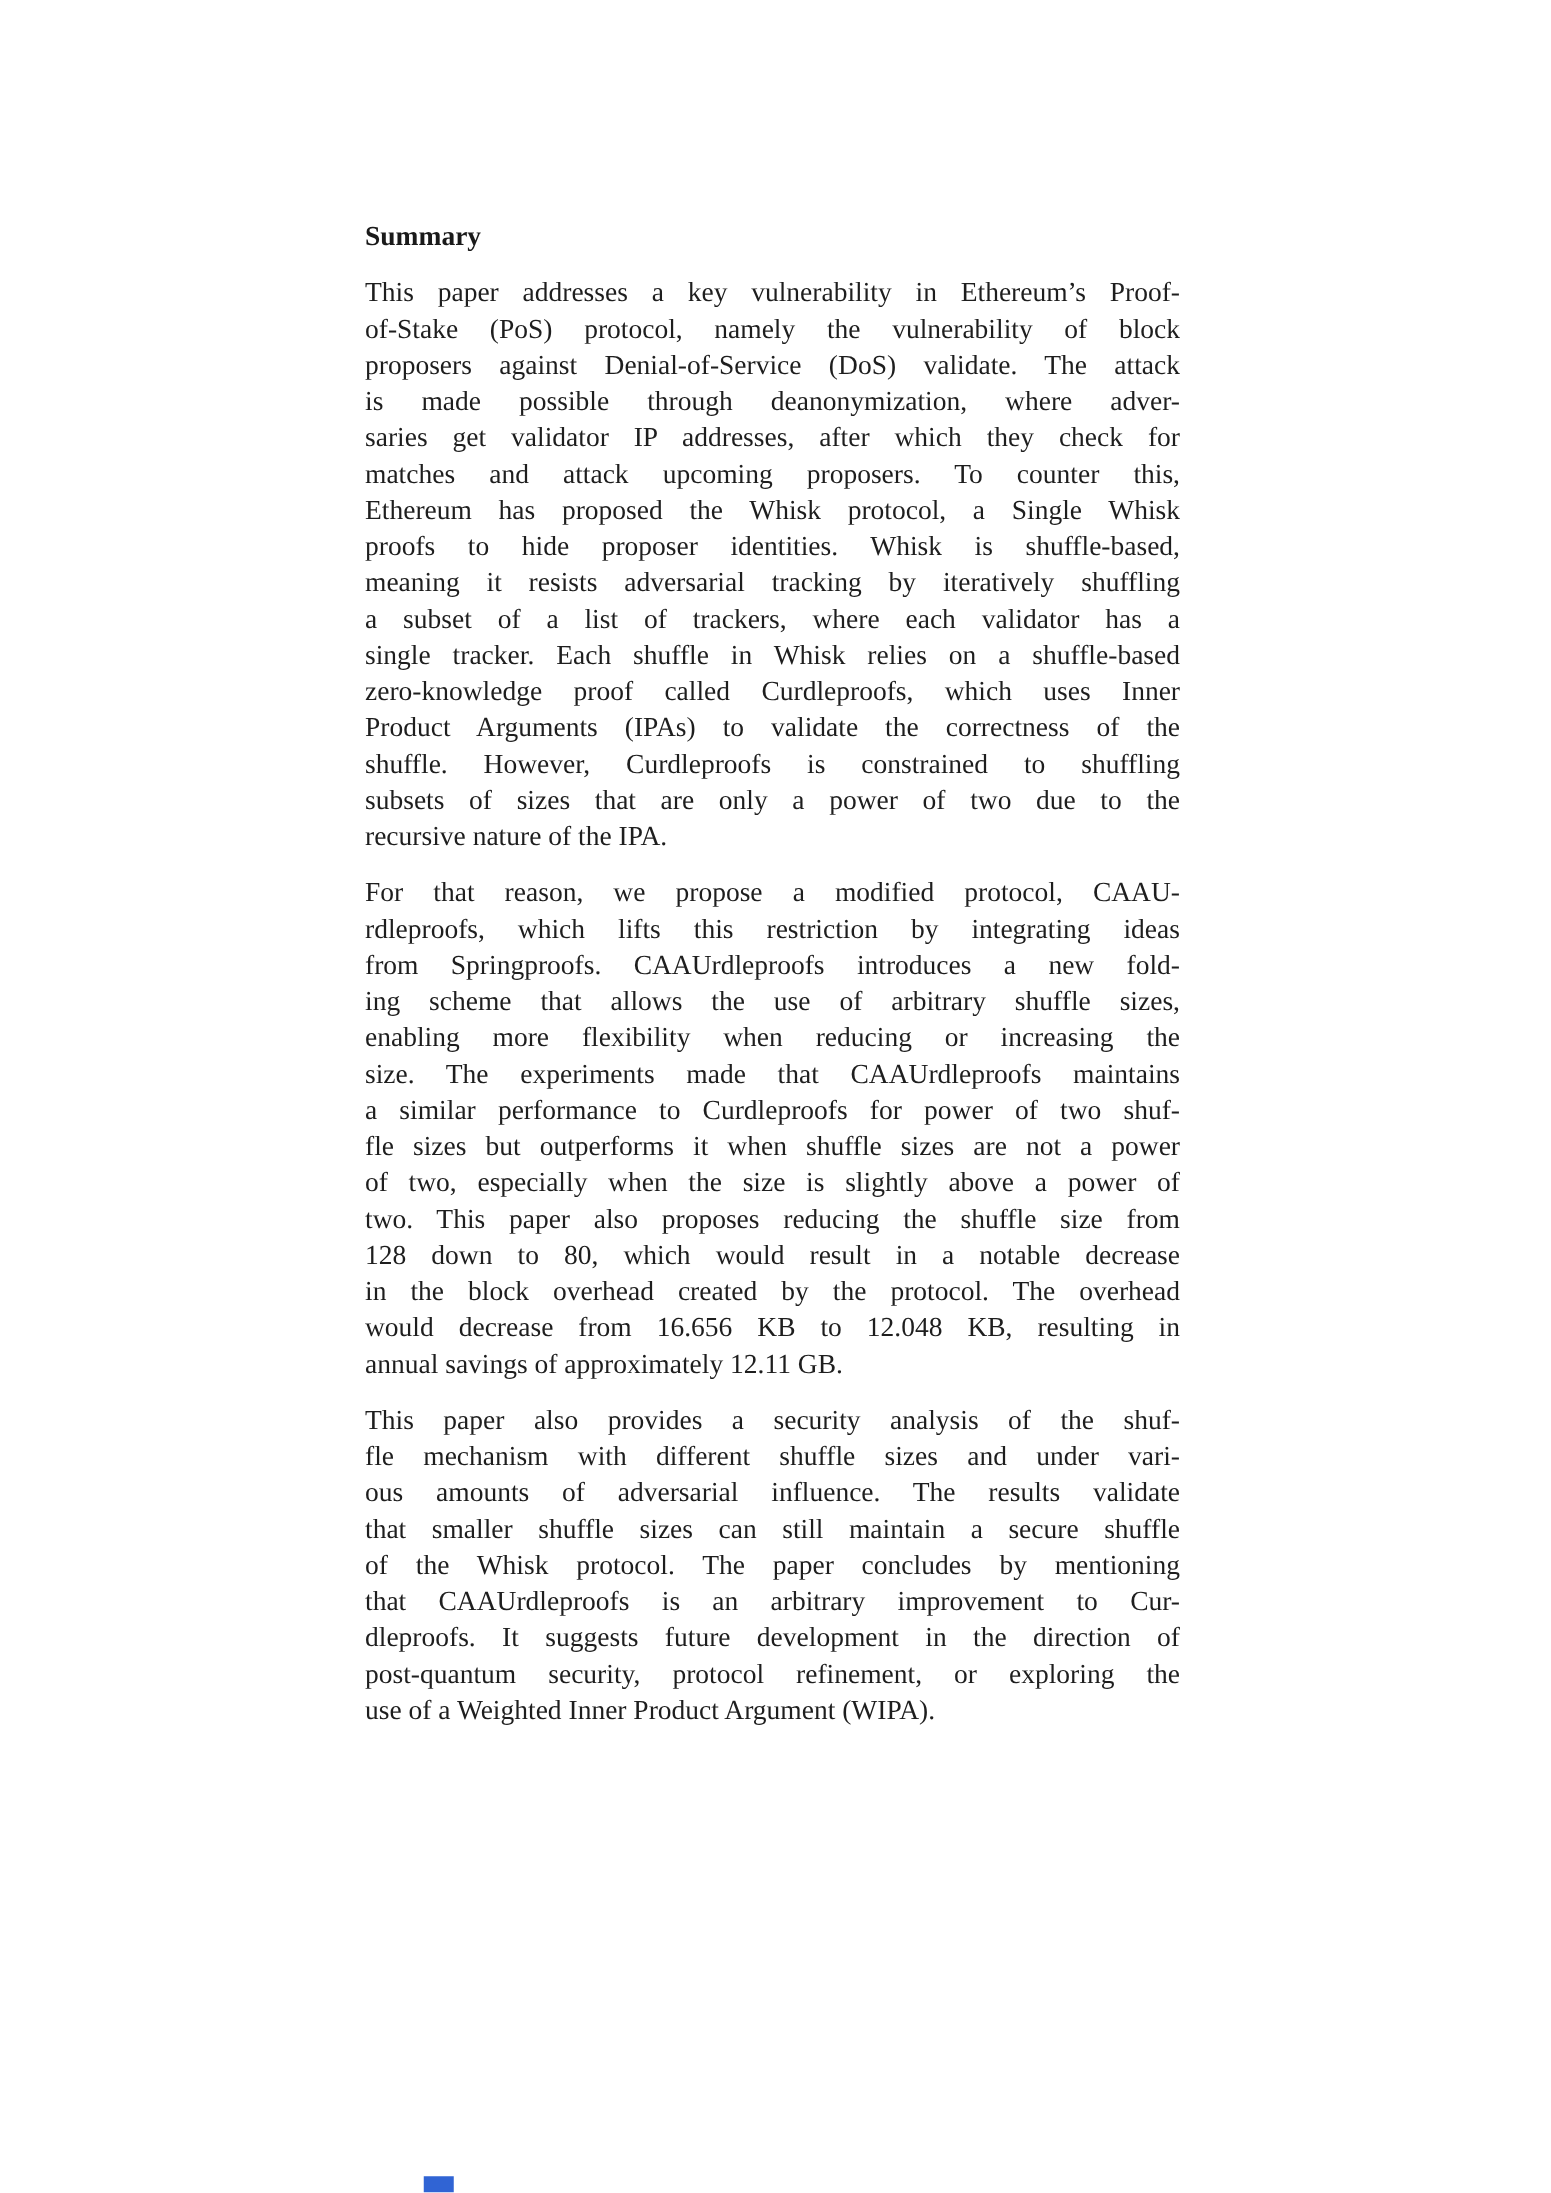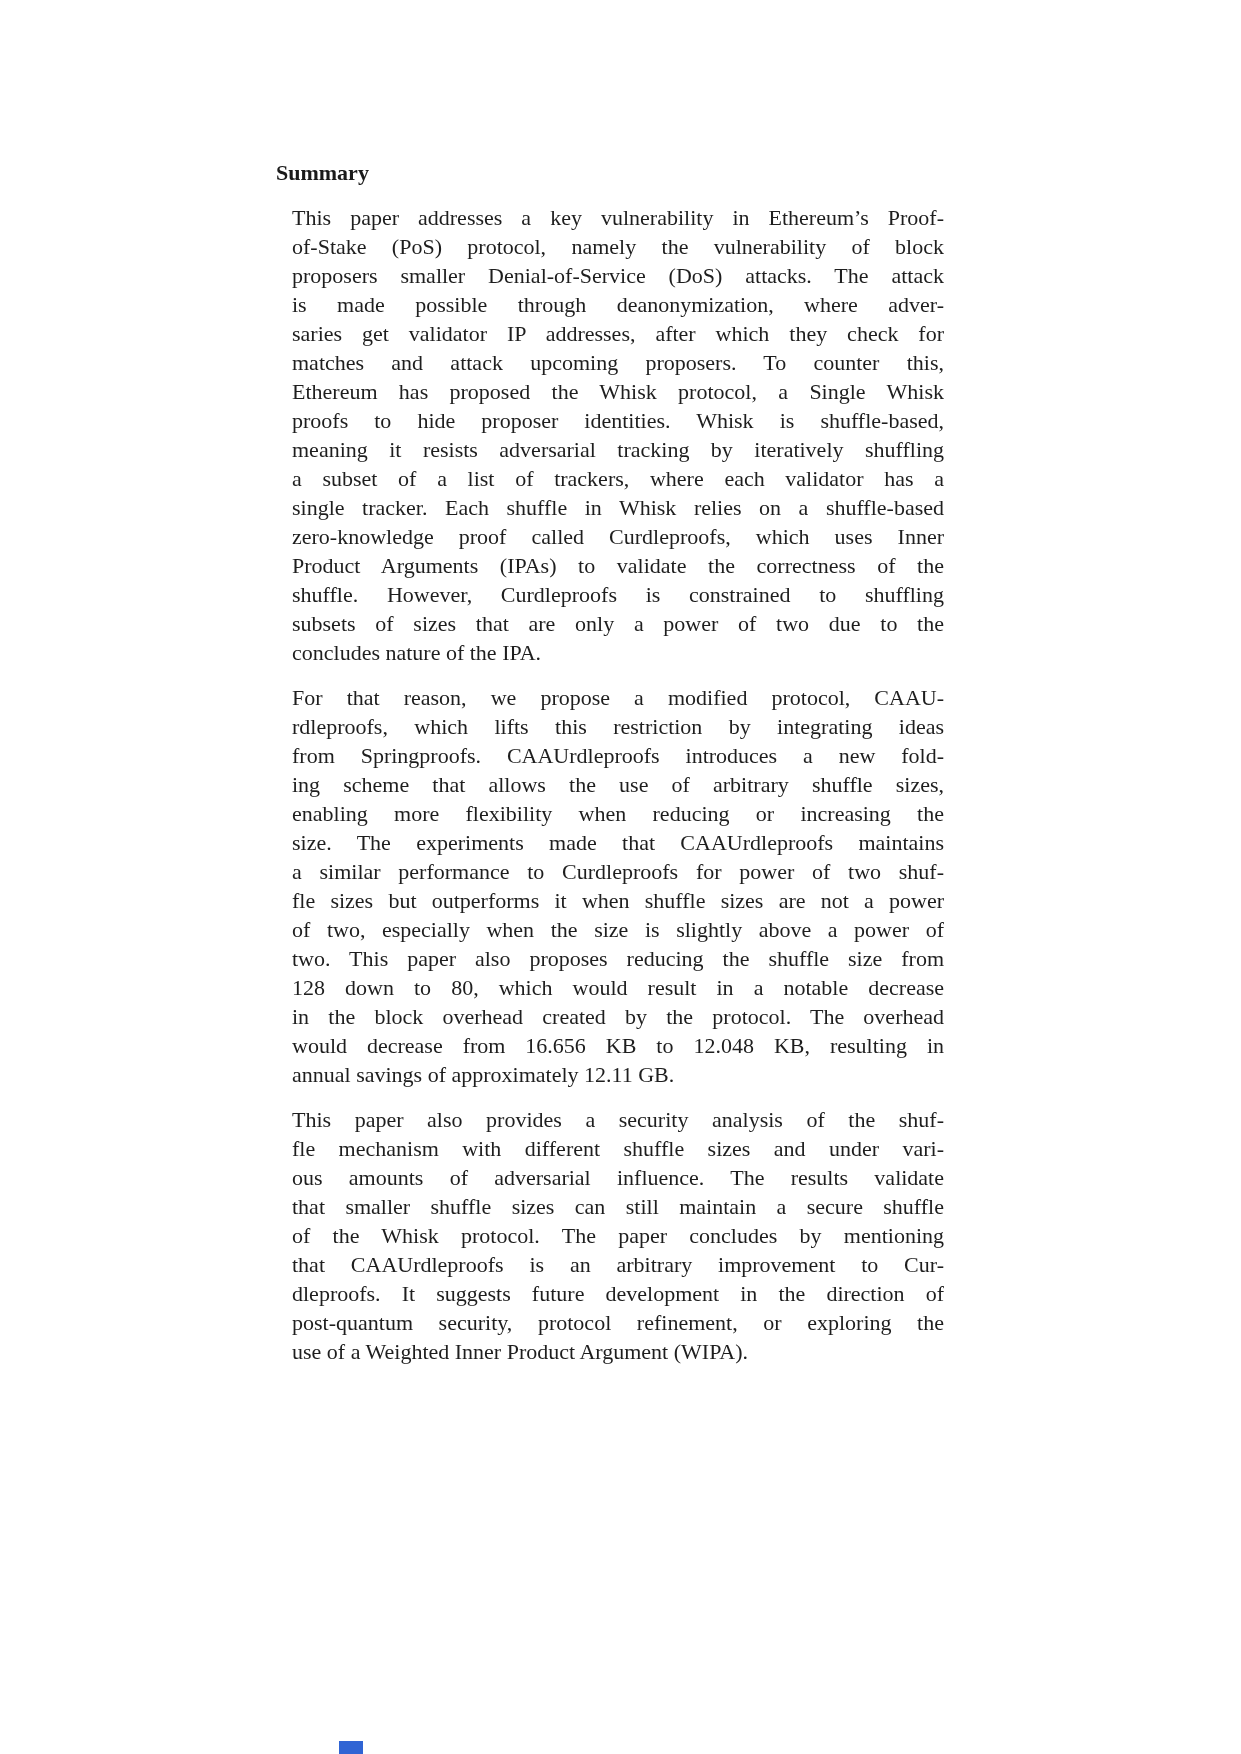--- a/index.html
+++ b/index.html
@@ -22,21 +22,21 @@
   .summary {
     position: absolute;
     left: 276px;
     top: 158px;
     width: 684px;
     font-size: 22px;
     line-height: 29px;
     color: #1e1e1e;
   }
   .heading {
-    margin: 0;
+    margin: 16px;
     font-size: 22px;
     font-weight: bold;
     line-height: 29px;
     color: #1a1a1a;
     text-align: left;
   }
   .para {
     margin: 16px;
   }
   .jline {
@@ -59,34 +59,34 @@
 </style>
 </head>
 <body>
 
 <div class="page">
   <section class="summary">
     <h2 class="heading">Summary</h2>
     <div class="para">
         <div class="jline">This paper addresses a key vulnerability in Ethereum’s Proof-</div>
         <div class="jline">of-Stake (PoS) protocol, namely the vulnerability of block</div>
-        <div class="jline">proposers smaller Denial-of-Service (DoS) attacks. The attack</div>
+        <div class="jline">proposers against Denial-of-Service (DoS) validate. The attack</div>
         <div class="jline">is made possible through deanonymization, where adver-</div>
         <div class="jline">saries get validator IP addresses, after which they check for</div>
         <div class="jline">matches and attack upcoming proposers. To counter this,</div>
         <div class="jline">Ethereum has proposed the Whisk protocol, a Single Whisk</div>
         <div class="jline">proofs to hide proposer identities. Whisk is shuffle-based,</div>
         <div class="jline">meaning it resists adversarial tracking by iteratively shuffling</div>
         <div class="jline">a subset of a list of trackers, where each validator has a</div>
         <div class="jline">single tracker. Each shuffle in Whisk relies on a shuffle-based</div>
         <div class="jline">zero-knowledge proof called Curdleproofs, which uses Inner</div>
         <div class="jline">Product Arguments (IPAs) to validate the correctness of the</div>
         <div class="jline">shuffle. However, Curdleproofs is constrained to shuffling</div>
         <div class="jline">subsets of sizes that are only a power of two due to the</div>
-        <div class="jline end">concludes nature of the IPA.</div>
+        <div class="jline end">recursive nature of the IPA.</div>
       </div>
     <div class="para">
         <div class="jline">For that reason, we propose a modified protocol, CAAU-</div>
         <div class="jline">rdleproofs, which lifts this restriction by integrating ideas</div>
         <div class="jline">from Springproofs. CAAUrdleproofs introduces a new fold-</div>
         <div class="jline">ing scheme that allows the use of arbitrary shuffle sizes,</div>
         <div class="jline">enabling more flexibility when reducing or increasing the</div>
         <div class="jline">size. The experiments made that CAAUrdleproofs maintains</div>
         <div class="jline">a similar performance to Curdleproofs for power of two shuf-</div>
         <div class="jline">fle sizes but outperforms it when shuffle sizes are not a power</div>

